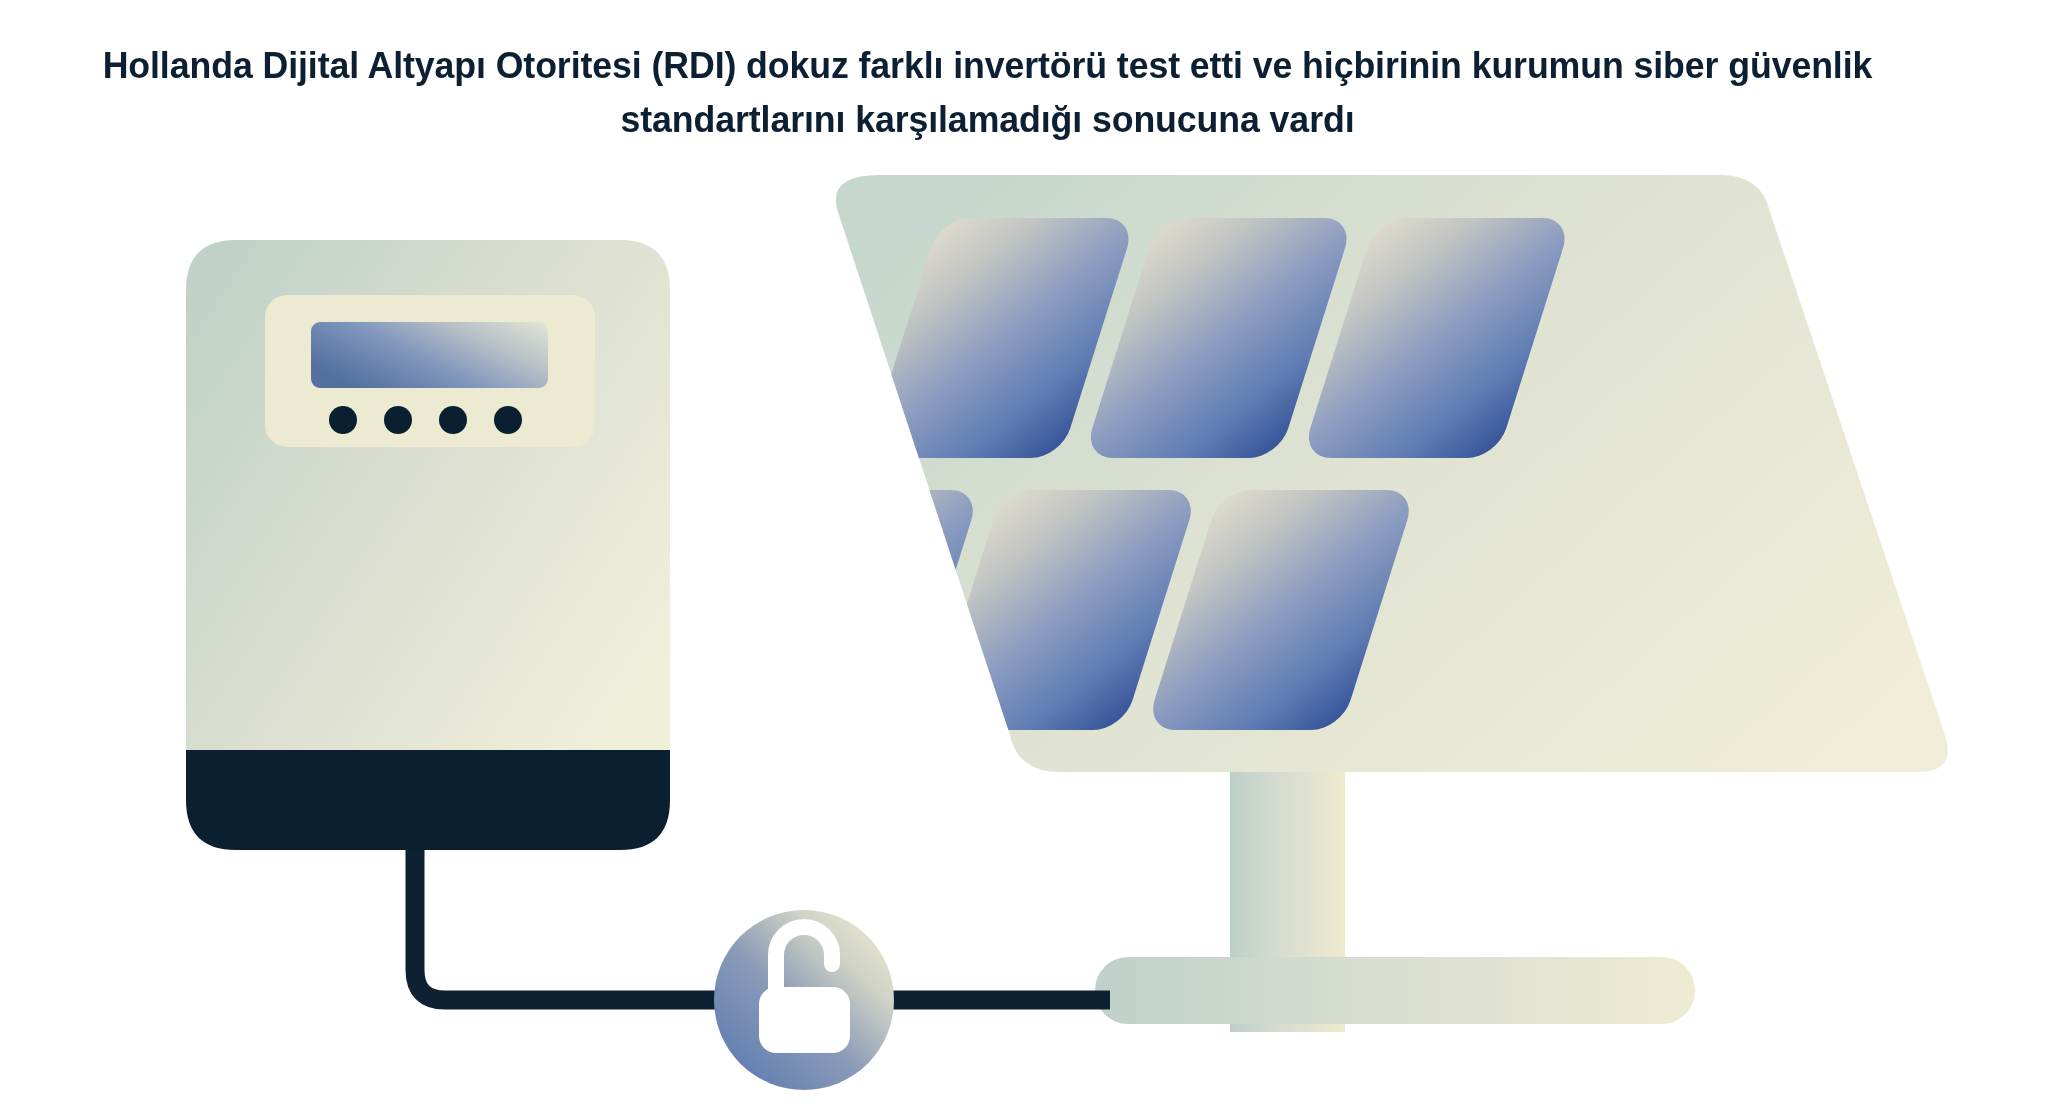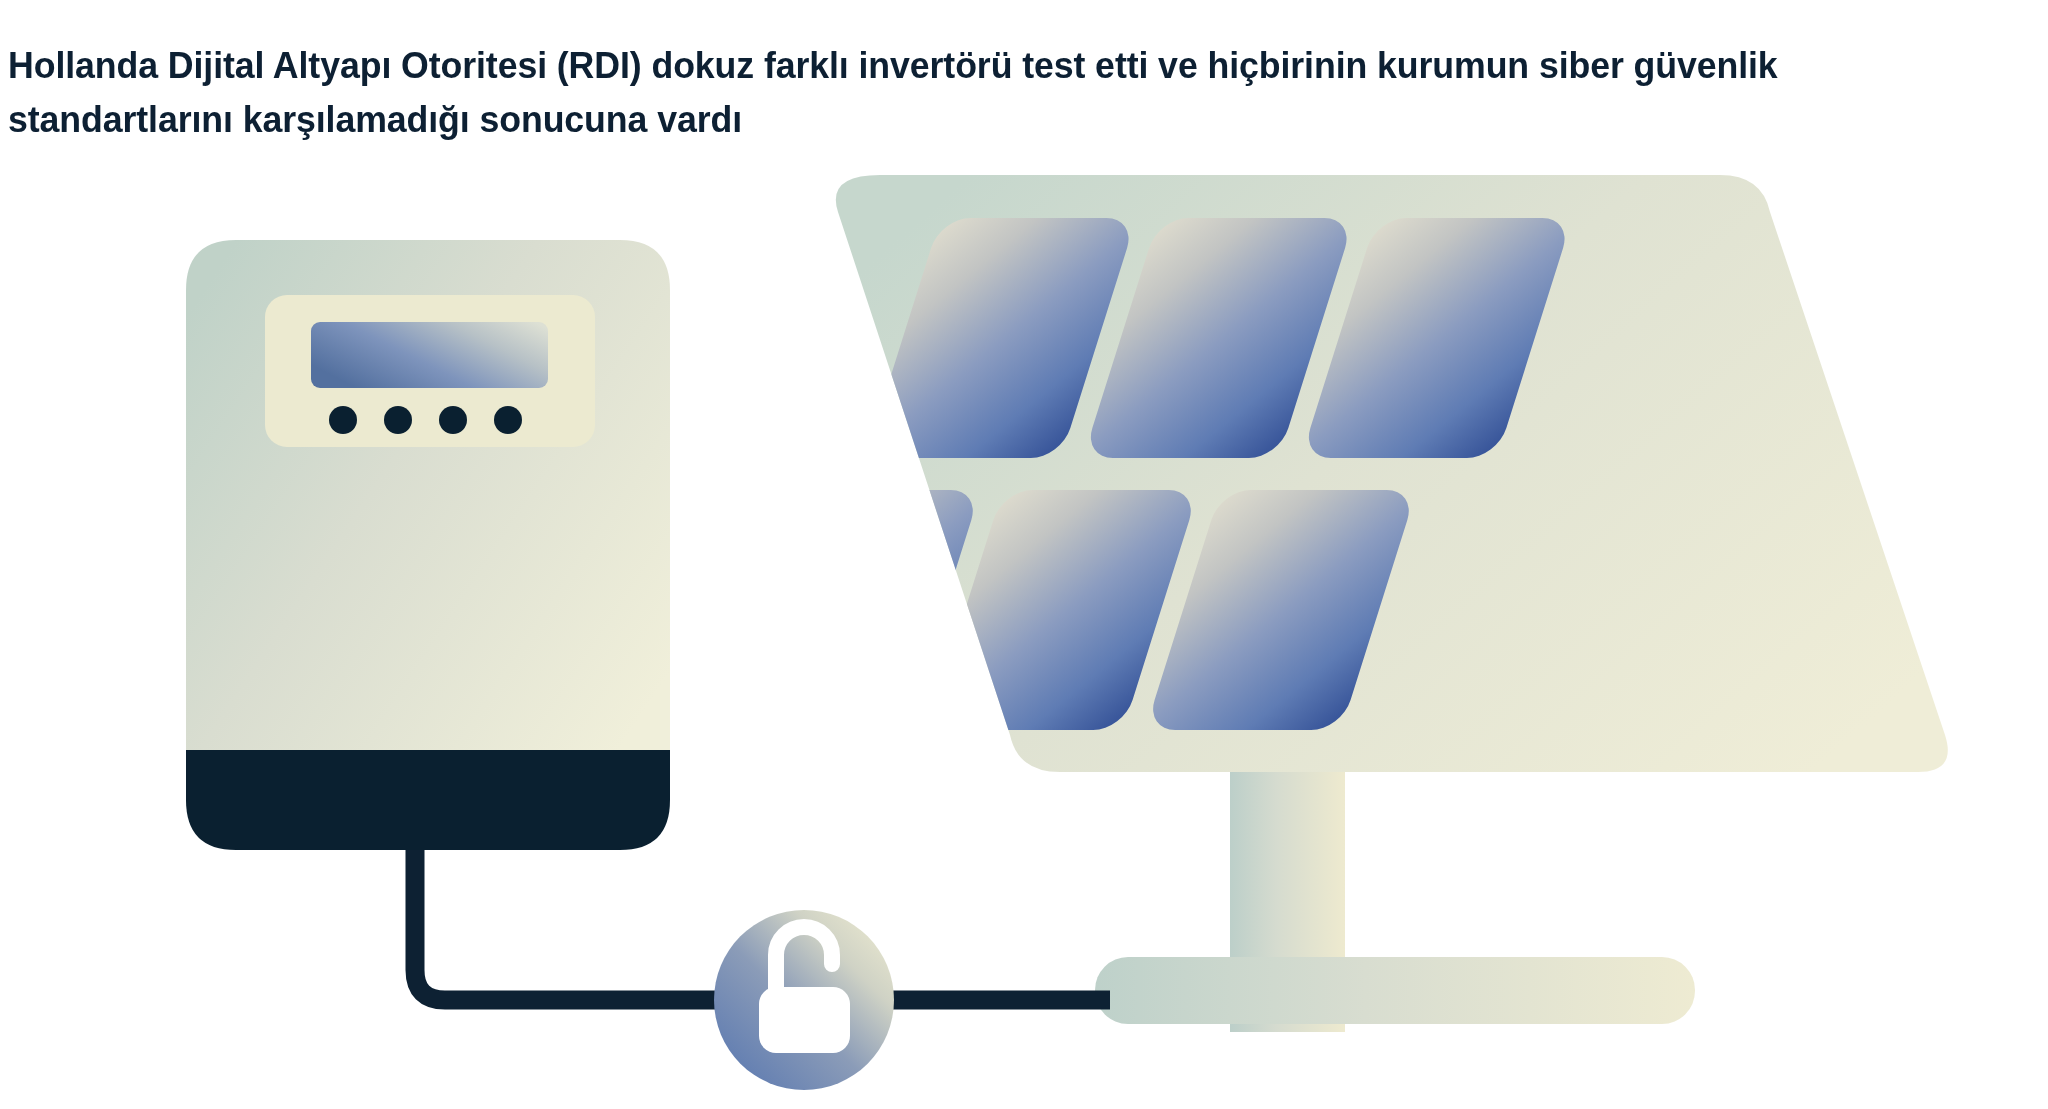--- a/index.html
+++ b/index.html
@@ -10,20 +10,21 @@
   }
   body {
     font-family: "Liberation Sans", sans-serif;
   }
   #stage {
     position: relative;
     width: 2048px;
     height: 1109px;
     background: #ffffff;
     overflow: hidden;
+    text-align: center;
   }
 
   
   #headline {
     position: absolute;
     left: 8px;
     top: 14px;
     width: 2030px;
     font-family: "Liberation Sans", sans-serif;
     font-weight: bold;

